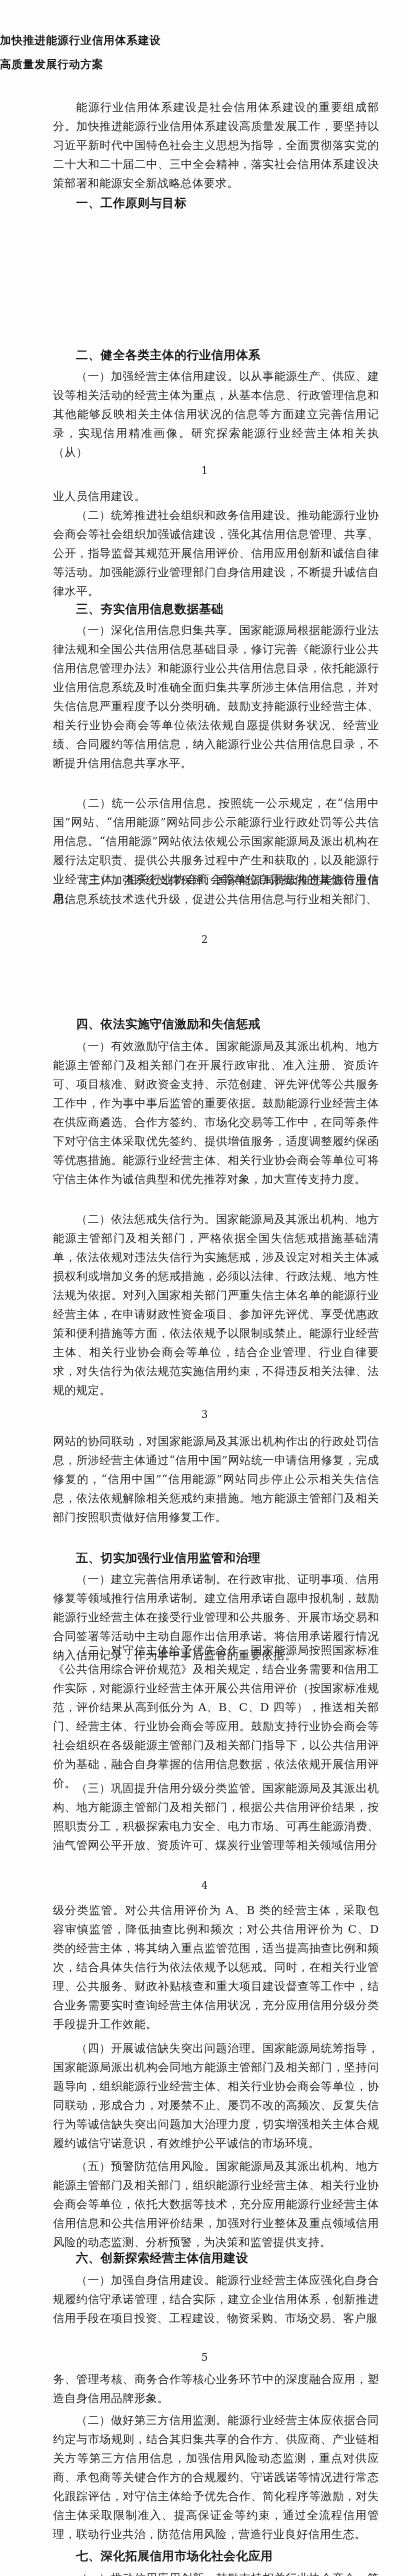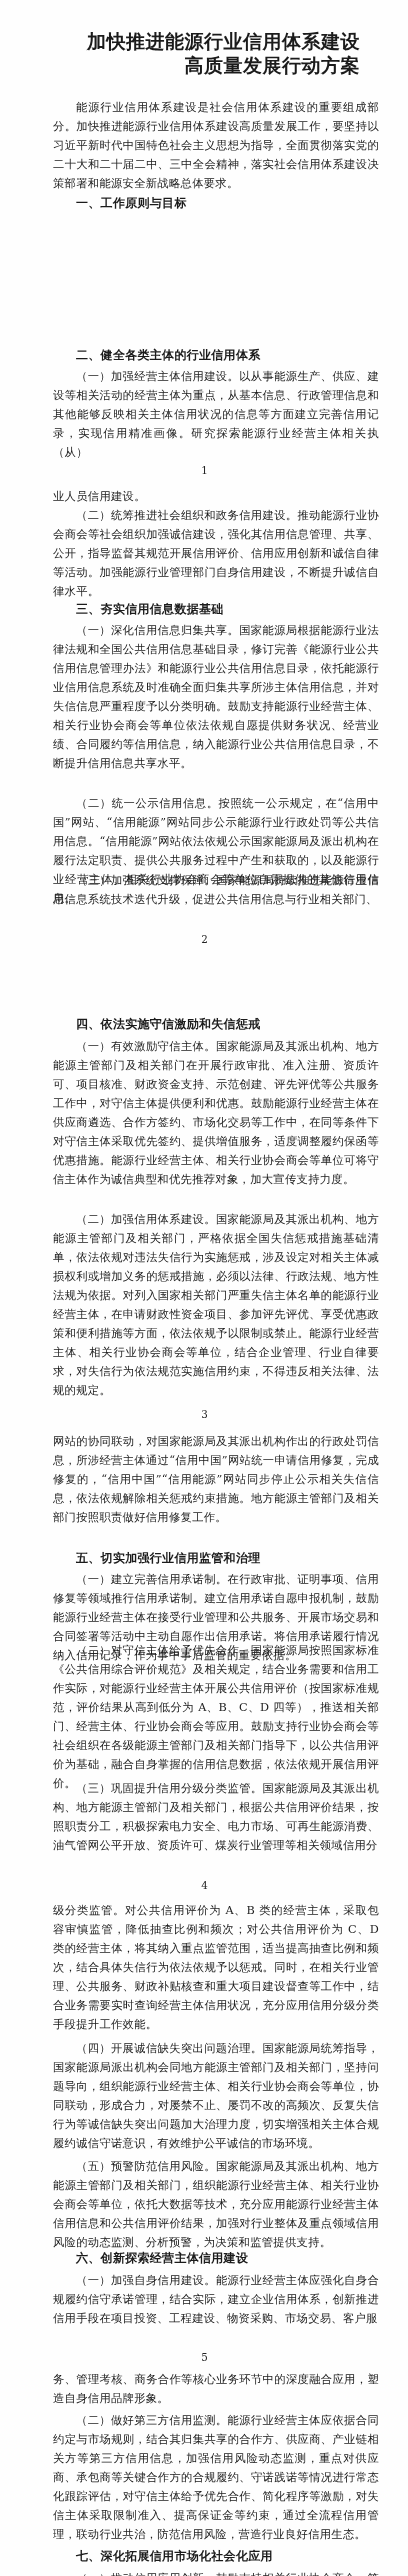--- a/index.html
+++ b/index.html
@@ -14,23 +14,23 @@
   }
   .indent{text-indent:23px;}
   .lead{font-weight:400;}
   .h{
     position:absolute;left:53px;width:326px;
     font-family:"DejaVu Sans","Liberation Sans",sans-serif;
     font-size:12px;font-weight:700;letter-spacing:0.3px;text-indent:23px;
     line-height:15.5px;
   }
   .title{
-    position:absolute;left:0;width:360px;text-align:right;
+    position:absolute;left:0;width:360px;text-align:left;
     font-family:"DejaVu Sans","Liberation Sans",sans-serif;
-    font-size:19px;font-weight:700;letter-spacing:0.5px;line-height:20.6px;
+    font-size:11px;font-weight:700;letter-spacing:0.5px;line-height:20.6px;
   }
   .pg{
     position:absolute;left:0;width:409px;text-align:center;
     font-size:10.3px;color:#222;line-height:12.4px;
   }
 </style>
 </head>
 <body>
 
 <div class="page">
@@ -59,23 +59,23 @@
 
   <div class="blk indent" style="top:794px"><span class="lead">（二）统一公示信用信息。</span><span>按照统一公示规定，在“信用中国”网站、“信用能源”网站同步公示能源行业行政处罚等公共信用信息。“信用能源”网站依法依规公示国家能源局及派出机构在履行法定职责、提供公共服务过程中产生和获取的，以及能源行业经营主体、相关行业协会商会等单位自愿提供的其他信用信息。</span></div>
 
   <div class="blk indent" style="top:871px"><span class="lead">（三）加强系统支撑保障。</span><span>国家能源局持续推进能源行业信用信息系统技术迭代升级，促进公共信用信息与行业相关部门、</span></div>
 
   <div class="pg" style="top:933px">2</div>
 
 
   <div class="h" style="top:1017px">四、依法实施守信激励和失信惩戒</div>
 
-  <div class="blk indent" style="top:1037px"><span class="lead">（一）有效激励守信主体。</span><span>国家能源局及其派出机构、地方能源主管部门及相关部门在开展行政审批、准入注册、资质许可、项目核准、财政资金支持、示范创建、评先评优等公共服务工作中，对守信主体提供便利和优惠。鼓励能源行业经营主体在供应商遴选、合作方签约、市场化交易等工作中，在同等条件下对守信主体采取优先签约、提供增值服务，适度调整履约保函等优惠措施。能源行业经营主体、相关行业协会商会等单位可将守信主体作为诚信典型和优先推荐对象，加大宣传支持力度。</span></div>
+  <div class="blk indent" style="top:1037px"><span class="lead">（一）有效激励守信主体。</span><span>国家能源局及其派出机构、地方能源主管部门及相关部门在开展行政审批、准入注册、资质许可、项目核准、财政资金支持、示范创建、评先评优等公共服务工作中，作为事中事后监管的重要依据。鼓励能源行业经营主体在供应商遴选、合作方签约、市场化交易等工作中，在同等条件下对守信主体采取优先签约、提供增值服务，适度调整履约保函等优惠措施。能源行业经营主体、相关行业协会商会等单位可将守信主体作为诚信典型和优先推荐对象，加大宣传支持力度。</span></div>
 
-  <div class="blk indent" style="top:1210px"><span class="lead">（二）加强信用体系建设。</span><span>国家能源局及其派出机构、地方能源主管部门及相关部门，严格依据全国失信惩戒措施基础清单，依法依规对违法失信行为实施惩戒，涉及设定对相关主体减损权利或增加义务的惩戒措施，必须以法律、行政法规、地方性法规为依据。对列入国家相关部门严重失信主体名单的能源行业经营主体，在申请财政性资金项目、参加评先评优、享受优惠政策和便利措施等方面，依法依规予以限制或禁止。能源行业经营主体、相关行业协会商会等单位，结合企业管理、行业自律要求，对失信行为依法规范实施信用约束，不得违反相关法律、法规的规定。</span></div>
+  <div class="blk indent" style="top:1210px"><span class="lead">（二）依法惩戒失信行为。</span><span>国家能源局及其派出机构、地方能源主管部门及相关部门，严格依据全国失信惩戒措施基础清单，依法依规对违法失信行为实施惩戒，涉及设定对相关主体减损权利或增加义务的惩戒措施，必须以法律、行政法规、地方性法规为依据。对列入国家相关部门严重失信主体名单的能源行业经营主体，在申请财政性资金项目、参加评先评优、享受优惠政策和便利措施等方面，依法依规予以限制或禁止。能源行业经营主体、相关行业协会商会等单位，结合企业管理、行业自律要求，对失信行为依法规范实施信用约束，不得违反相关法律、法规的规定。</span></div>
 
 
   <div class="pg" style="top:1408px">3</div>
 
   <div class="blk" style="top:1432px"><span>网站的协同联动，对国家能源局及其派出机构作出的行政处罚信息，所涉经营主体通过“信用中国”网站统一申请信用修复，完成修复的，“信用中国”“信用能源”网站同步停止公示相关失信信息，依法依规解除相关惩戒约束措施。地方能源主管部门及相关部门按照职责做好信用修复工作。</span></div>
 
   <div class="h" style="top:1551px">五、切实加强行业信用监管和治理</div>
 
   <div class="blk indent" style="top:1570px"><span class="lead">（一）建立完善信用承诺制。</span><span>在行政审批、证明事项、信用修复等领域推行信用承诺制。建立信用承诺自愿申报机制，鼓励能源行业经营主体在接受行业管理和公共服务、开展市场交易和合同签署等活动中主动自愿作出信用承诺。将信用承诺履行情况纳入信用记录，作为事中事后监管的重要依据。</span></div>
 

